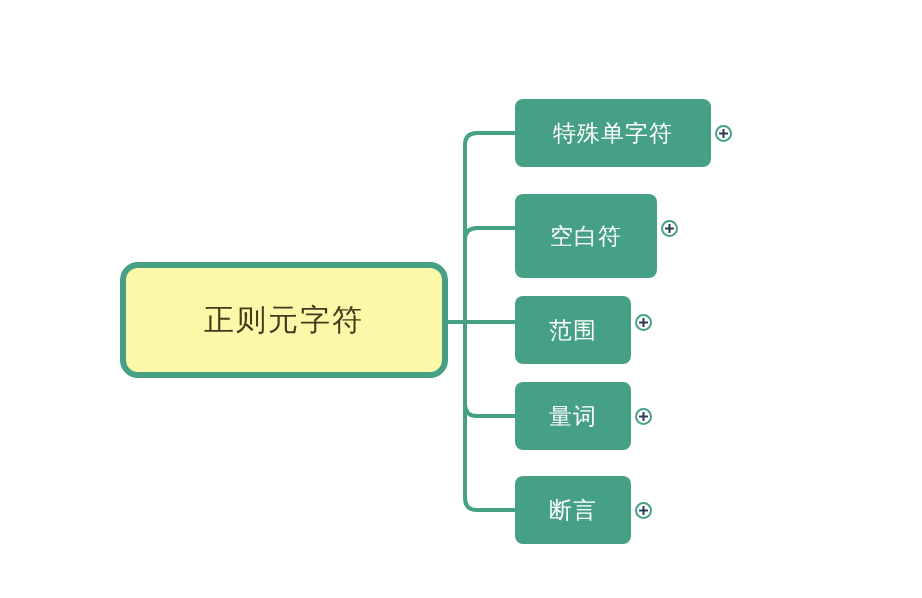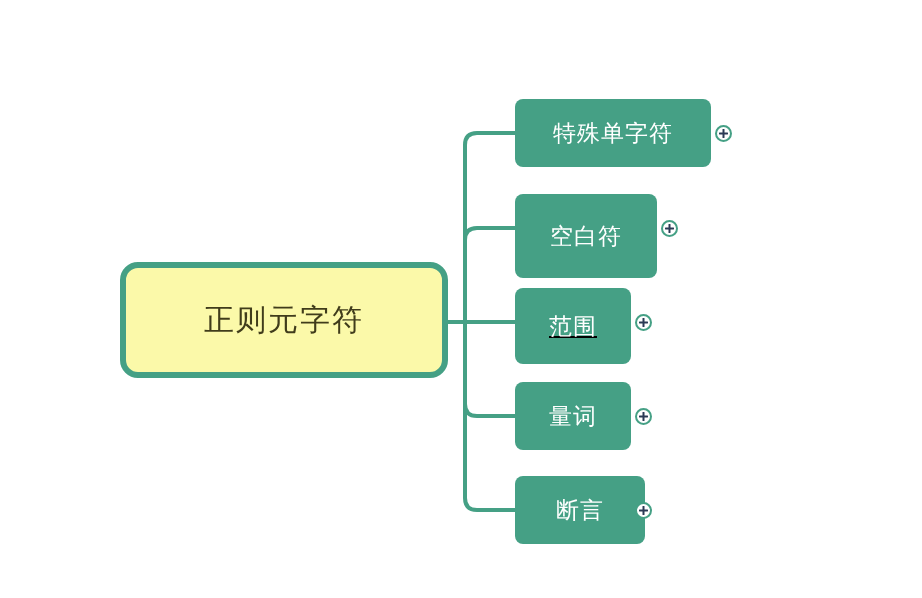--- a/index.html
+++ b/index.html
@@ -123,39 +123,39 @@
 
   <div class="node node-child" style="left:515px; top:194px; width:142px; height:84px;">
     <span class="node-label">空白符</span>
   </div>
   <button class="expand-btn" style="left:661px; top:220px;">
     <svg width="9" height="9" viewBox="0 0 9 9">
       <path d="M4.5 0.6 V8.4 M0.6 4.5 H8.4" stroke="#2b3a55" stroke-width="2" stroke-linecap="round"></path>
     </svg>
   </button>
 
-  <div class="node node-child" style="left:515px; top:288px; width:116px; height:76px;text-decoration:underline;">
+  <div class="node node-child" style="left:515px; top:296px; width:116px; height:68px;">
     <span class="node-label">范围</span>
   </div>
   <button class="expand-btn" style="left:635px; top:314px;">
     <svg width="9" height="9" viewBox="0 0 9 9">
       <path d="M4.5 0.6 V8.4 M0.6 4.5 H8.4" stroke="#2b3a55" stroke-width="2" stroke-linecap="round"></path>
     </svg>
   </button>
 
   <div class="node node-child" style="left:515px; top:382px; width:116px; height:68px;justify-content:center;">
     <span class="node-label">量词</span>
   </div>
   <button class="expand-btn" style="left:635px; top:408px;">
     <svg width="9" height="9" viewBox="0 0 9 9">
       <path d="M4.5 0.6 V8.4 M0.6 4.5 H8.4" stroke="#2b3a55" stroke-width="2" stroke-linecap="round"></path>
     </svg>
   </button>
 
-  <div class="node node-child" style="left:515px; top:476px; width:130px; height:68px;">
+  <div class="node node-child" style="left:515px; top:476px; width:116px; height:68px;">
     <span class="node-label">断言</span>
   </div>
   <button class="expand-btn" style="left:635px; top:502px;">
     <svg width="9" height="9" viewBox="0 0 9 9">
       <path d="M4.5 0.6 V8.4 M0.6 4.5 H8.4" stroke="#2b3a55" stroke-width="2" stroke-linecap="round"></path>
     </svg>
   </button>
 
 </div>
 

